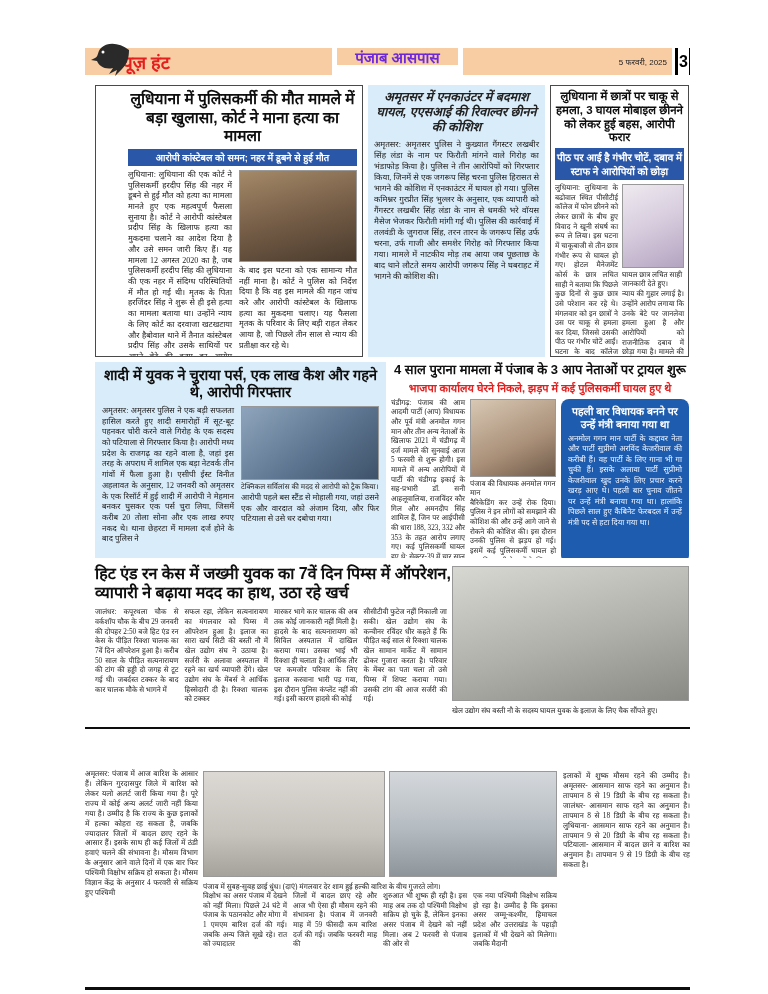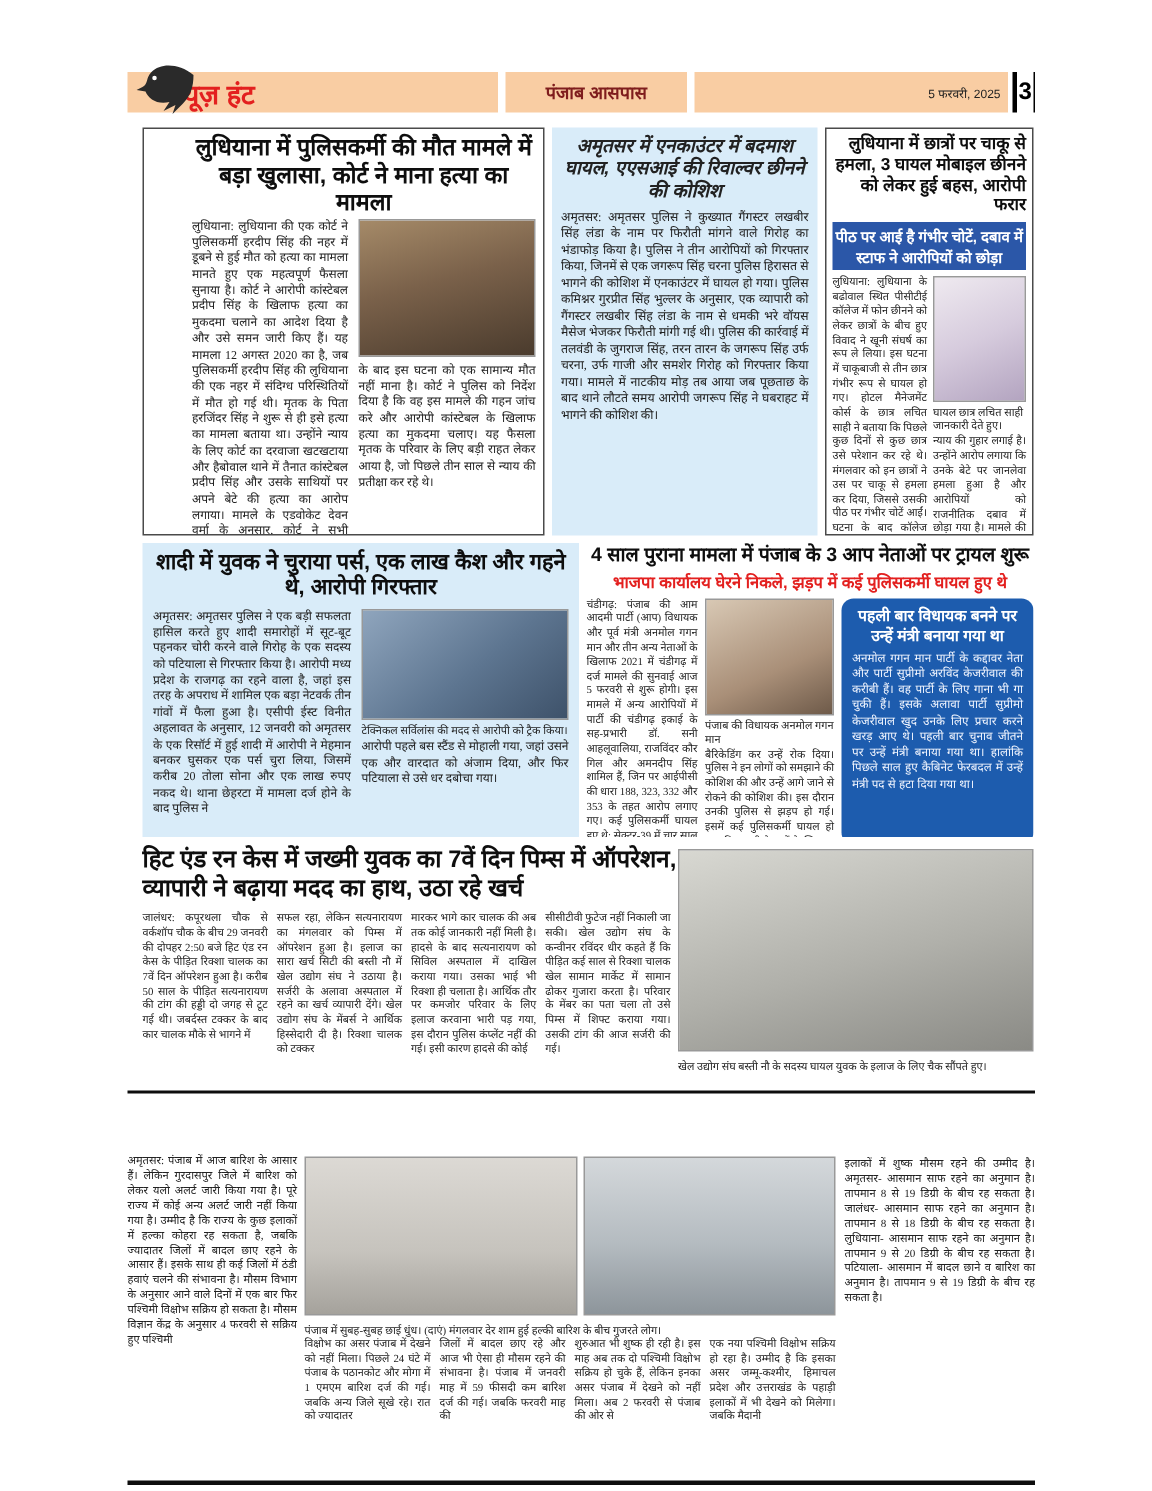--- a/index.html
+++ b/index.html
@@ -41,42 +41,43 @@
 
   <div class="abs mast" style="left:85px;top:48px;width:247px;height:27px;display:flex;align-items:center;">
     <span class="abs" style="left:4px;top:-8px;width:42px;height:40px;">
       <svg viewBox="0 0 42 40" width="42" height="40">
         <path d="M40 10 C30 2 18 2 12 8 C8 12 10 16 6 18 L2 20 L8 21 C10 26 16 30 24 28 L20 34 L28 30 L26 36 L33 29 C38 24 40 18 40 10 Z" fill="#2a2a2a"></path>
         <circle cx="14" cy="12" r="1.5" fill="#fff"></circle>
       </svg>
     </span>
     <span class="papername sans" style="margin-left:32px;">न्यूज़ हंट</span>
   </div>
-  <div class="abs mast sans" style="left:337px;top:48px;width:121px;height:27px;display:flex;align-items:center;justify-content:center;font-weight:bold;font-size:12px;color:#7f1d1d;">पंजाब आसपास</div>
+  <div class="abs mast sans" style="left:337px;top:48px;width:121px;height:17px;display:flex;align-items:center;justify-content:center;font-weight:bold;font-size:15px;color:#6d28d9;">पंजाब आसपास</div>
   <div class="abs mast sans" style="left:463px;top:48px;width:209px;height:27px;display:flex;align-items:center;justify-content:flex-end;font-size:8px;color:#222;padding-right:5px;">5 फरवरी, 2025</div>
   <div class="abs sans" style="left:675px;top:48px;width:15px;height:27px;border-left:3px solid #000;border-right:1px solid #000;display:flex;align-items:center;justify-content:center;font-weight:bold;font-size:16px;color:#000;background:#fff;">3</div>
 
   <article class="abs boxed" style="left:95px;top:85px;width:268px;height:272px;padding-left:32px;">
     <h2 class="headline" style="font-size:15.5px;">लुधियाना में पुलिसकर्मी की मौत मामले में बड़ा खुलासा, कोर्ट ने माना हत्या का मामला</h2>
+    <div class="subbar">आरोपी कांस्टेबल को समन; नहर में डूबने से हुई मौत</div>
     <div class="cols">
       <p class="body-txt" style="flex:1;">लुधियाना: लुधियाना की एक कोर्ट ने पुलिसकर्मी हरदीप सिंह की नहर में डूबने से हुई मौत को हत्या का मामला मानते हुए एक महत्वपूर्ण फैसला सुनाया है। कोर्ट ने आरोपी कांस्टेबल प्रदीप सिंह के खिलाफ हत्या का मुकदमा चलाने का आदेश दिया है और उसे समन जारी किए हैं। यह मामला 12 अगस्त 2020 का है, जब पुलिसकर्मी हरदीप सिंह की लुधियाना की एक नहर में संदिग्ध परिस्थितियों में मौत हो गई थी। मृतक के पिता हरजिंदर सिंह ने शुरू से ही इसे हत्या का मामला बताया था। उन्होंने न्याय के लिए कोर्ट का दरवाजा खटखटाया और हैबोवाल थाने में तैनात कांस्टेबल प्रदीप सिंह और उसके साथियों पर अपने बेटे की हत्या का आरोप लगाया। मामले के एडवोकेट देवन वर्मा के अनुसार, कोर्ट ने सभी पहलुओं की जांच</p>
       <div style="width:118px;">
         <div class="photo ph-desk" style="height:92px;"></div>
         <p class="body-txt" style="margin-top:4px;">के बाद इस घटना को एक सामान्य मौत नहीं माना है। कोर्ट ने पुलिस को निर्देश दिया है कि वह इस मामले की गहन जांच करे और आरोपी कांस्टेबल के खिलाफ हत्या का मुकदमा चलाए। यह फैसला मृतक के परिवार के लिए बड़ी राहत लेकर आया है, जो पिछले तीन साल से न्याय की प्रतीक्षा कर रहे थे।</p>
       </div>
     </div>
   </article>
 
   <article class="abs bluebg" style="left:368px;top:85px;width:177px;height:272px;padding:5px 6px;overflow:hidden;">
     <h2 class="headline" style="font-size:12.5px;font-style:italic;color:#222;">अमृतसर में एनकाउंटर में बदमाश घायल, एएसआई की रिवाल्वर छीनने की कोशिश</h2>
     <p class="body-txt" style="margin-top:5px;font-size:8.2px;">अमृतसर: अमृतसर पुलिस ने कुख्यात गैंगस्टर लखबीर सिंह लंडा के नाम पर फिरौती मांगने वाले गिरोह का भंडाफोड़ किया है। पुलिस ने तीन आरोपियों को गिरफ्तार किया, जिनमें से एक जगरूप सिंह चरना पुलिस हिरासत से भागने की कोशिश में एनकाउंटर में घायल हो गया। पुलिस कमिश्नर गुरप्रीत सिंह भुल्लर के अनुसार, एक व्यापारी को गैंगस्टर लखबीर सिंह लंडा के नाम से धमकी भरे वॉयस मैसेज भेजकर फिरौती मांगी गई थी। पुलिस की कार्रवाई में तलवंडी के जुगराज सिंह, तरन तारन के जगरूप सिंह उर्फ चरना, उर्फ गाजी और समशेर गिरोह को गिरफ्तार किया गया। मामले में नाटकीय मोड़ तब आया जब पूछताछ के बाद थाने लौटते समय आरोपी जगरूप सिंह ने घबराहट में भागने की कोशिश की।</p>
   </article>
 
   <article class="abs boxed" style="left:550px;top:85px;width:139px;height:272px;padding:4px;">
-    <h2 class="headline" style="font-size:11.5px;text-align:right;">लुधियाना में छात्रों पर चाकू से हमला, 3 घायल मोबाइल छीनने को लेकर हुई बहस, आरोपी फरार</h2>
+    <h2 class="headline" style="font-size:11.5px;">लुधियाना में छात्रों पर चाकू से हमला, 3 घायल मोबाइल छीनने को लेकर हुई बहस, आरोपी फरार</h2>
     <div class="subbar" style="font-size:10px;">पीठ पर आई है गंभीर चोटें, दबाव में स्टाफ ने आरोपियों को छोड़ा</div>
     <div class="cols" style="gap:4px;">
       <p class="body-txt" style="flex:1;font-size:7.2px;">लुधियाना: लुधियाना के बढोवाल स्थित पीसीटीई कॉलेज में फोन छीनने को लेकर छात्रों के बीच हुए विवाद ने खूनी संघर्ष का रूप ले लिया। इस घटना में चाकूबाजी से तीन छात्र गंभीर रूप से घायल हो गए। होटल मैनेजमेंट कोर्स के छात्र लचित साही ने बताया कि पिछले कुछ दिनों से कुछ छात्र उसे परेशान कर रहे थे। मंगलवार को इन छात्रों ने उस पर चाकू से हमला कर दिया, जिससे उसकी पीठ पर गंभीर चोटें आईं। घटना के बाद कॉलेज प्रशासन ने आरोपी छात्रों को पकड़कर रोका और पुलिस को सूचना दी। हालांकि, पुलिस के पहुंचने से पहले ही किसी दबाव में आकर कॉलेज स्टाफ ने आरोपियों को छोड़ दिया। बेटे पर जानलेवा हमला हुआ: घायल छात्र के पिता उमेश ने पुलिस से</p>
       <div style="width:62px;">
         <div class="photo ph-boy" style="height:84px;"></div>
         <p class="caption">घायल छात्र लचित साही जानकारी देते हुए।</p>
         <p class="body-txt" style="font-size:7.2px;margin-top:2px;">न्याय की गुहार लगाई है। उन्होंने आरोप लगाया कि उनके बेटे पर जानलेवा हमला हुआ है और आरोपियों को राजनीतिक दबाव में छोड़ा गया है। मामले की जांच कर रहे पुलिस अधिकारी अवतार सिंह ने कहा कि शिकायत दर्ज कर ली गई है और जांच के बाद उचित कार्रवाई की जाएगी। पुलिस आरोपी छात्रों की तलाश में जुटी है।</p>
       </div>
     </div>
   </article>

